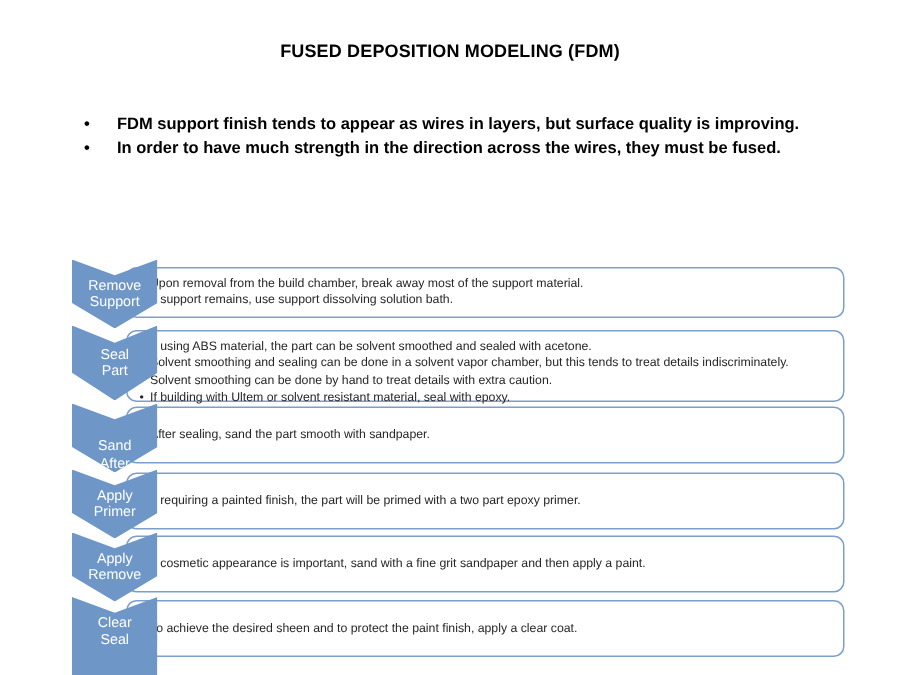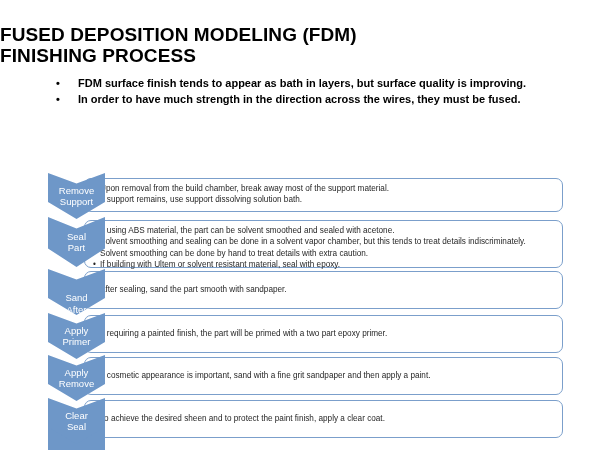--- a/index.html
+++ b/index.html
@@ -15,23 +15,23 @@
     font-family: "Liberation Sans", sans-serif;
     color: #000000;
   }
 
   
   #title-block {
     position: absolute;
     left: 0;
     top: 24px;
     width: 600px;
-    text-align: left;
+    text-align: center;
     font-weight: bold;
-    font-size: 19px;
+    font-size: 12px;
     line-height: 21px;
     letter-spacing: 0.1px;
   }
   #title-block .title-line { display: block; }
 
   
   #intro-bullets {
     position: absolute;
     left: 56px;
     top: 76px;
@@ -134,27 +134,26 @@
     -webkit-clip-path: polygon(0% 0%, 50% 23%, 100% 0%, 100% 63%, 50% 100%, 0% 63%);
     clip-path: polygon(0% 0%, 50% 23%, 100% 0%, 100% 63%, 50% 100%, 0% 63%);
     z-index: 2;
   }
 </style>
 </head>
 <body>
 
 <div id="title-block">
   <span class="title-line">FUSED DEPOSITION MODELING (FDM)</span>
-  <span class="title-line">FINISHING PROCESS</span>
 </div>
 
 <div id="intro-bullets">
   <div class="intro-row">
     <span class="dot">•</span>
-    <span class="intro-text">FDM surface finish tends to appear as bath in layers, but surface quality is improving.</span>
+    <span class="intro-text">FDM support finish tends to appear as wires in layers, but surface quality is improving.</span>
   </div>
   <div class="intro-row">
     <span class="dot">•</span>
     <span class="intro-text">In order to have much strength in the direction across the wires, they must be fused.</span>
   </div>
 </div>
 
 <div id="process-diagram">
 
   <div class="step-row" style="top:132px;">

